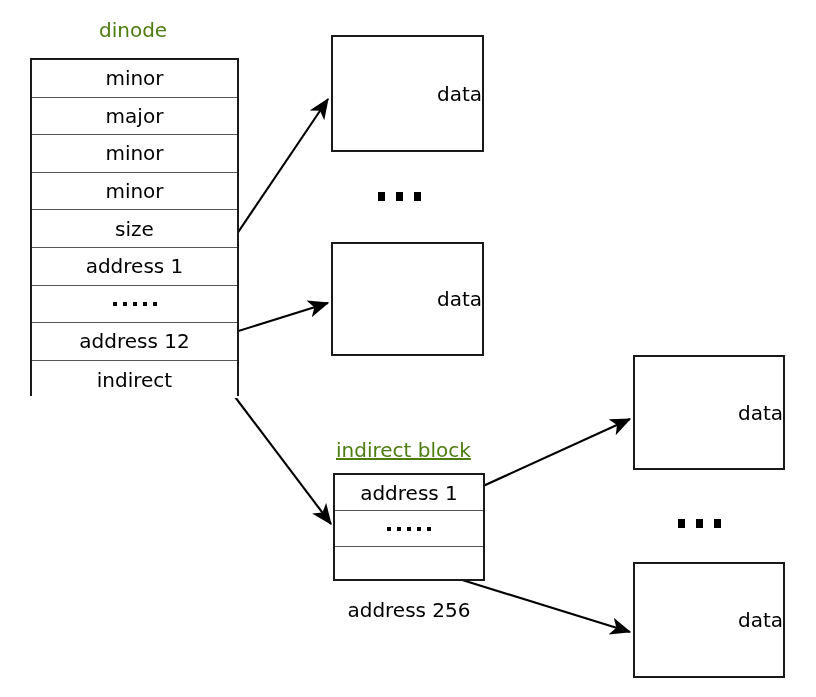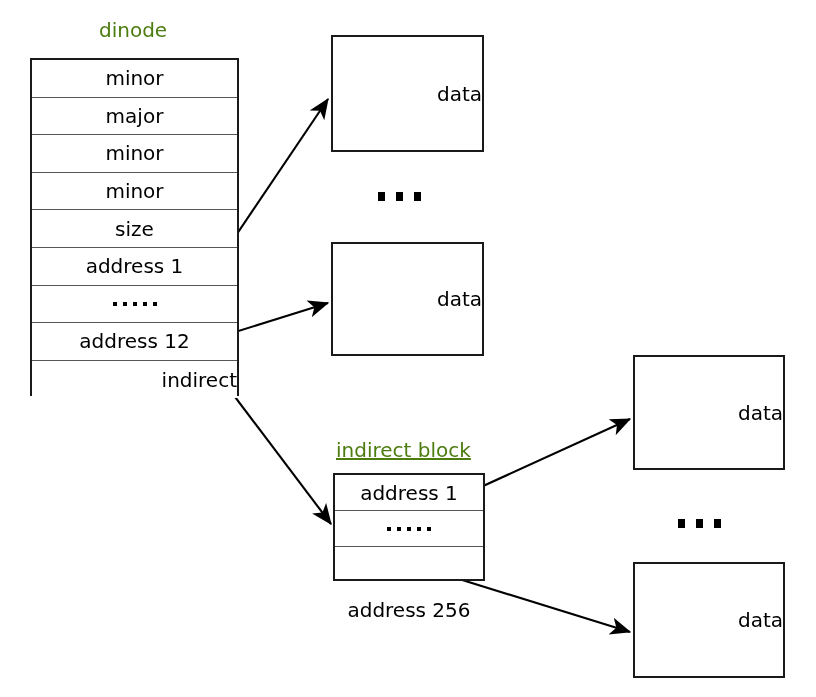--- a/index.html
+++ b/index.html
@@ -145,21 +145,21 @@
         <i class="dot"></i>
           <i class="dot"></i>
           <i class="dot"></i>
           <i class="dot"></i>
           <i class="dot"></i>
       </span>
     </div>
     <div class="row" style="height:37.6px;">
         <span>address 12</span>
       </div>
-    <div class="row" style="height:37.6px;justify-content:flex-end;">
+    <div class="row" style="height:37.6px;">
         <span>indirect</span>
       </div>
   </div>
 
   <div class="datablock" style="left:331px; top:35px; width:153px; height:117px;">
     <span>data</span>
   </div>
 
   <div class="dots big" style="left:378px; top:192px;">
     <i class="dot"></i>

